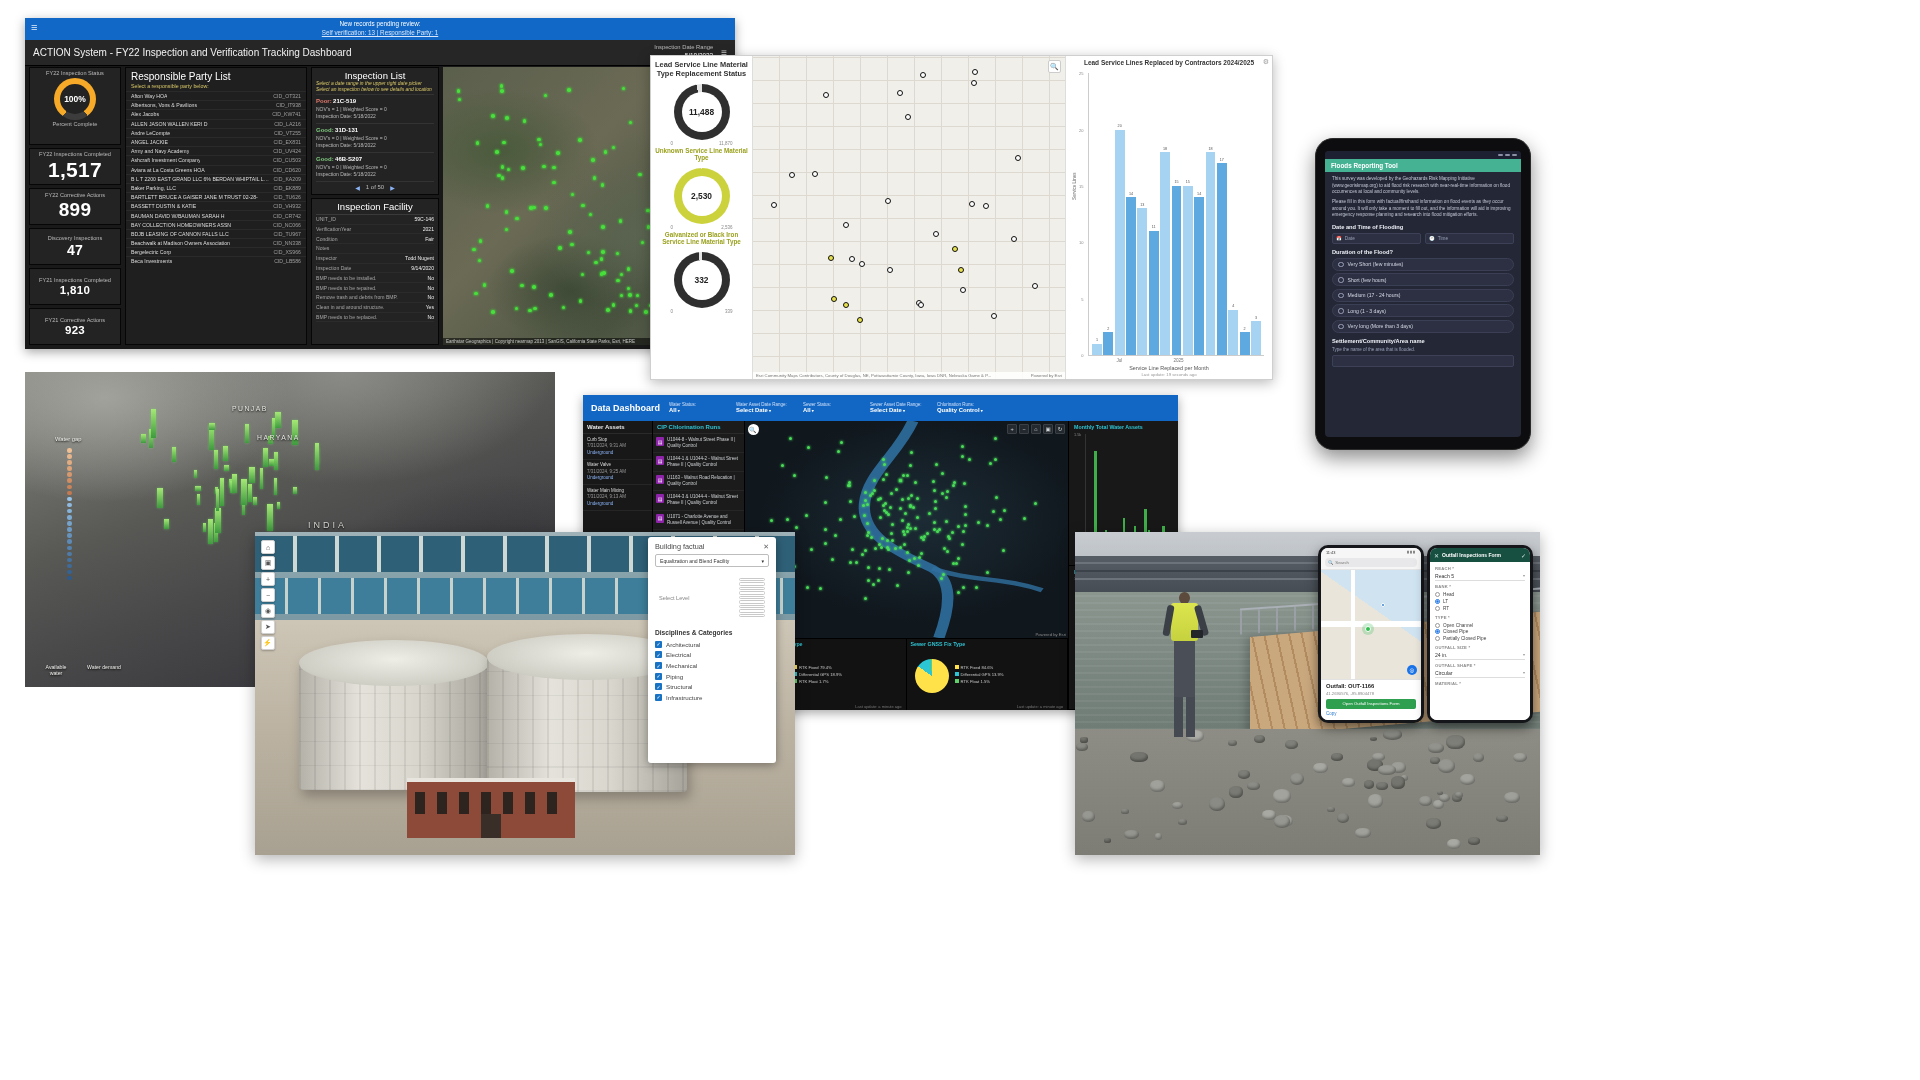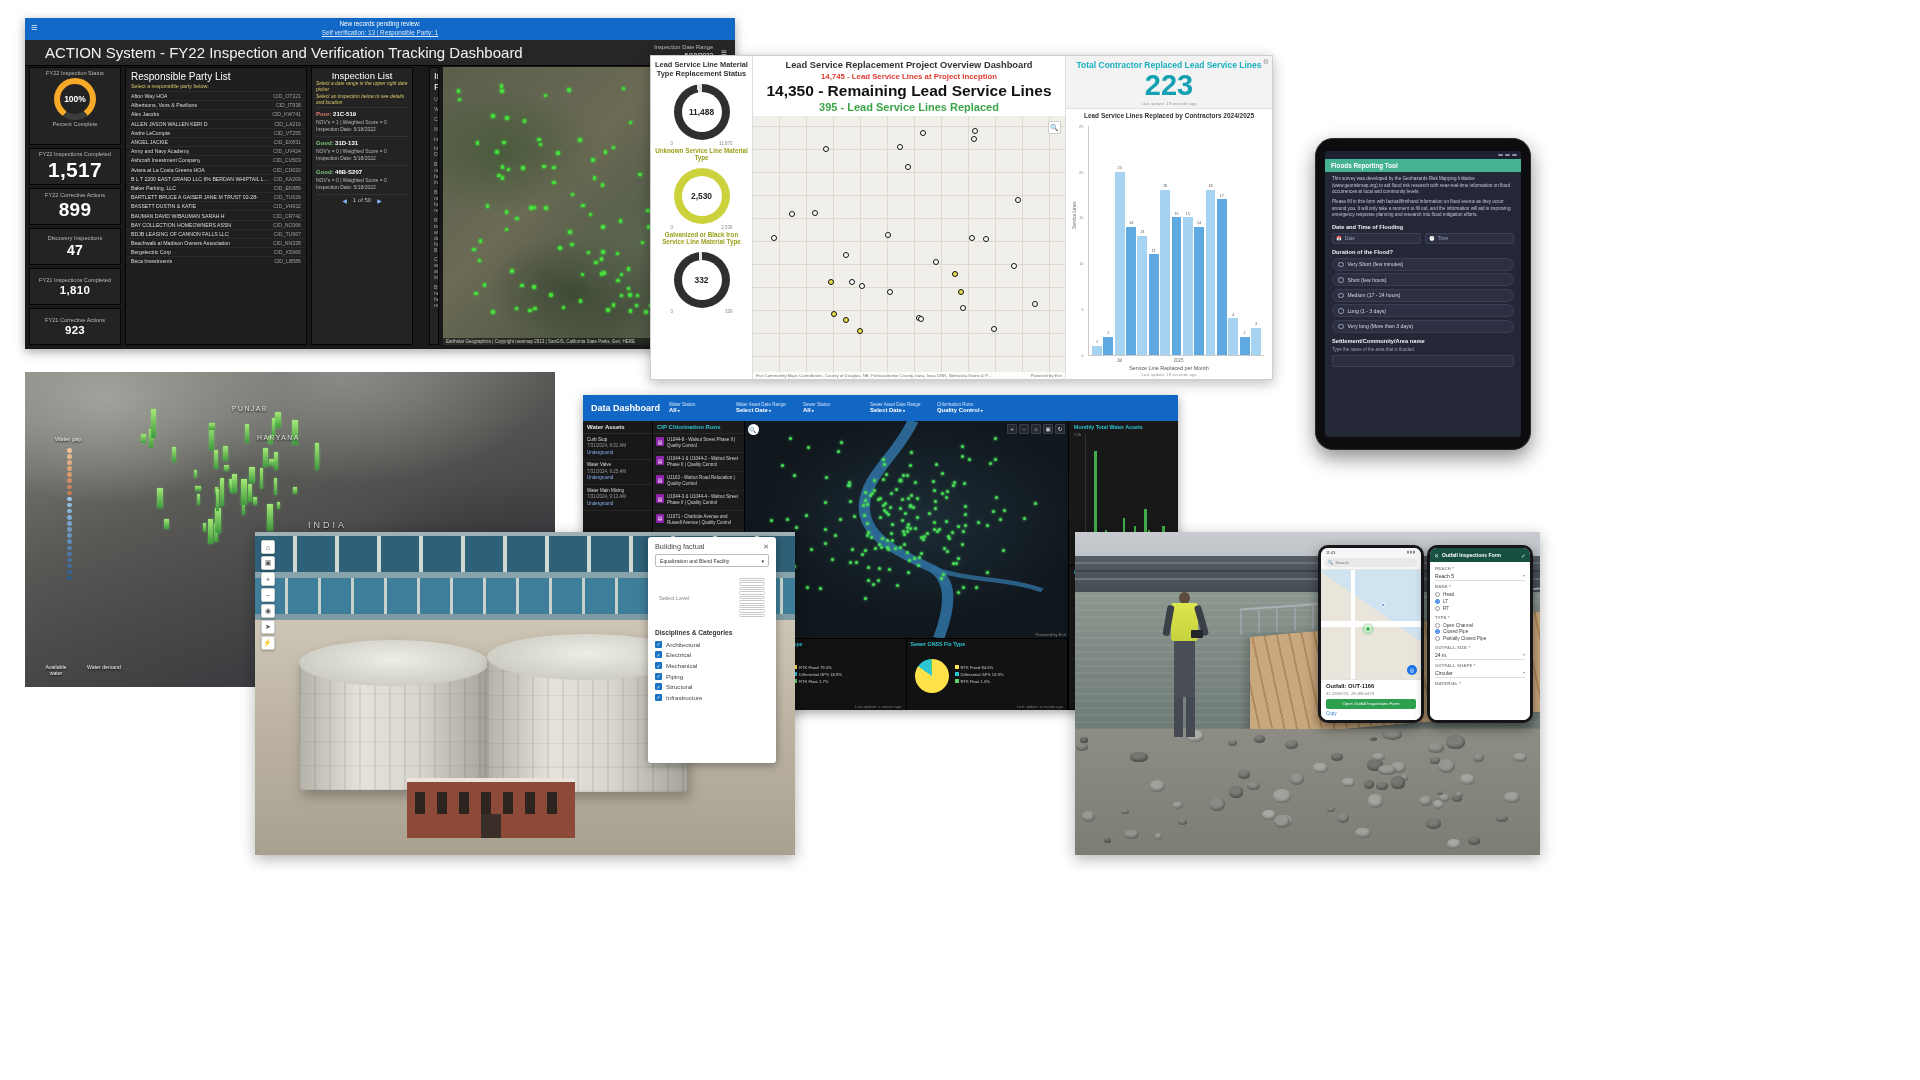--- a/index.html
+++ b/index.html
@@ -7,21 +7,21 @@
   body{position:relative;background:#fff;font-family:"Liberation Sans",sans-serif;overflow:hidden;color:#111;}
   .p{position:absolute;}
 
   
   .action{left:25px;top:18px;width:710px;height:331px;z-index:10;background:#191919;box-shadow:0 3px 10px rgba(0,0,0,.35);}
   .ad-banner{height:22px;background:#1168c6;display:flex;align-items:center;color:#fff;position:relative;}
   .ad-burger{position:absolute;left:6px;top:3px;font-size:11px;color:#e8eef6;cursor:pointer;}
   .ad-banner-txt{flex:1;text-align:center;font-size:6.3px;line-height:1.4;}
   .ad-banner-links{text-decoration:underline;color:#d8e7fb;cursor:pointer;}
   .ad-titlebar{height:26px;background:#262626;border-bottom:1px solid #000;display:flex;align-items:center;padding:0 8px;gap:8px;}
-  .ad-title{flex:1;font-size:15px;color:#f2f2f2;white-space:nowrap;margin-left:12px;}
+  .ad-title{flex:1;font-size:10px;color:#f2f2f2;white-space:nowrap;}
   .ad-dr{text-align:right;color:#bbb;font-size:5.8px;line-height:1.35;}
   .ad-dr .v{color:#fff;font-size:6.4px;}
   .ad-menu{color:#ccc;font-size:10px;}
   .ad-body{position:absolute;top:49px;left:4px;right:4px;bottom:4px;display:flex;gap:4px;}
   .cardd{background:#232323;border:1px solid #060606;}
   .colA{width:92px;display:flex;flex-direction:column;gap:3px;}
   .ad-gaugecard{height:78px;display:flex;flex-direction:column;align-items:center;padding-top:2px;}
   .glbl{font-size:5.6px;color:#b9b9b9;text-align:center;}
   .gauge{width:42px;height:42px;border-radius:50%;background:conic-gradient(from 215deg,#f7a928 0 80%,#3c3c3c 0);position:relative;margin:2px 0 1px;}
   .gauge::after{content:"";position:absolute;inset:6px;border-radius:50%;background:#232323;}
@@ -39,21 +39,21 @@
   .tot{flex:1;background:#232323;border:1px solid #060606;display:flex;flex-direction:column;align-items:center;justify-content:center;text-align:center;}
   .tot .lbl{font-size:5.8px;color:#b9b9b9;line-height:1.2;padding:0 2px;}
   .tot .big{font-size:16px;font-weight:bold;color:#fff;}
   .rp{flex:1;background:#1f1f1f;border:1px solid #060606;display:flex;flex-direction:column;overflow:hidden;}
   .rp-title{font-size:10px;color:#fff;padding:3px 5px 0;}
   .rp-hint{font-size:5.3px;color:#d9c869;padding:1px 5px 2px;}
   .rp-rows{flex:1;overflow:hidden;}
   .rp-row{display:flex;justify-content:space-between;padding:1.1px 5px;font-size:5.2px;color:#ddd;border-top:1px solid #2a2a2a;cursor:pointer;}
   .rp-row .nm{white-space:nowrap;overflow:hidden;text-overflow:ellipsis;}
   .rp-row .cid{color:#9f9f9f;margin-left:4px;white-space:nowrap;}
-  .colC{width:128px;display:flex;flex-direction:row;gap:16px;}
+  .colC{width:128px;display:flex;flex-direction:column;gap:3px;}
   .il{background:#232323;border:1px solid #060606;padding:2px 4px;}
   .il-title{font-size:9.5px;color:#fff;text-align:center;}
   .il-hint{font-size:4.9px;color:#d9c869;font-style:italic;line-height:1.3;}
   .il-item{border-top:1px solid #333;padding:2px 0;font-size:5px;color:#b9b9b9;line-height:1.5;cursor:pointer;}
   .il-item .st{font-size:6px;font-weight:bold;}
   .st-poor{color:#e57a6e;}
   .st-good{color:#7ec97e;}
   .il-item .iid{color:#fff;font-size:6px;font-weight:bold;}
   .il-pager{display:flex;justify-content:center;align-items:center;gap:6px;font-size:6px;color:#bbb;padding:2px 0 1px;border-top:1px solid #333;}
   .pg-arrow{cursor:pointer;color:#8ab4f8;}
@@ -684,26 +684,20 @@
     <div class="ldg-lbl">Galvanized or Black Iron Service Line Material Type</div>
     <div class="ldg r3">
       <div class="v">332</div>
     </div>
     <div class="ldg-scale">
       <span>0</span>
       <span>339</span>
     </div>
   </div>
   <div class="ld-mid">
-    <div class="ld-head">
-      <div class="t">Lead Service Replacement Project Overview Dashboard</div>
-      <div class="r">14,745 - Lead Service Lines at Project Inception</div>
-      <div class="m">14,350 - Remaining Lead Service Lines</div>
-      <div class="g">395 - Lead Service Lines Replaced</div>
-    </div>
     <div class="ld-map">
       <div class="ld-search">🔍</div>
       <div class="ld-attr">
         <span>Esri Community Maps Contributors, County of Douglas, NE, Pottawattamie County, Iowa, Iowa DNR, Nebraska Game &amp; P...</span>
         <span>Powered by Esri</span>
       </div>
     <div class="ldot" style="left: 69.8204%; top: 7.32495%;"></div>
         <div class="ldot" style="left: 46.0573%; top: 10.4438%;"></div>
         <div class="ldot" style="left: 73.6705%; top: 45.3815%;"></div>
         <div class="ldot" style="left: 48.8057%; top: 17.9148%;"></div>
@@ -729,25 +723,20 @@
         <div class="ldot" style="left: 42.1687%; top: 43.9011%;"></div>
         <div class="ldot y" style="left: 28.911%; top: 76.1799%;"></div>
         <div class="ldot y" style="left: 24.9236%; top: 74.2303%;"></div>
         <div class="ldot y" style="left: 65.6663%; top: 65.4649%;"></div>
         <div class="ldot y" style="left: 33.3903%; top: 80.684%;"></div>
         <div class="ldot y" style="left: 24.1603%; top: 61.7312%;"></div>
         <div class="ldot y" style="left: 63.8611%; top: 58.7608%;"></div>
       </div>
   </div>
   <div class="ld-right">
-    <div class="ld-total">
-      <div class="t">Total Contractor Replaced Lead Service Lines</div>
-      <div class="v">223</div>
-      <div class="upd">Last update: 19 seconds ago</div>
-    </div>
     <div class="ld-chart">
       <div class="t">Lead Service Lines Replaced by Contractors 2024/2025</div>
       <div class="ldc-wrap">
         <div class="ldc-ylab">Service Lines</div>
         <div class="ldc-y">
 
         <span>25</span>
             <span>20</span>
             <span>15</span>
             <span>10</span>

